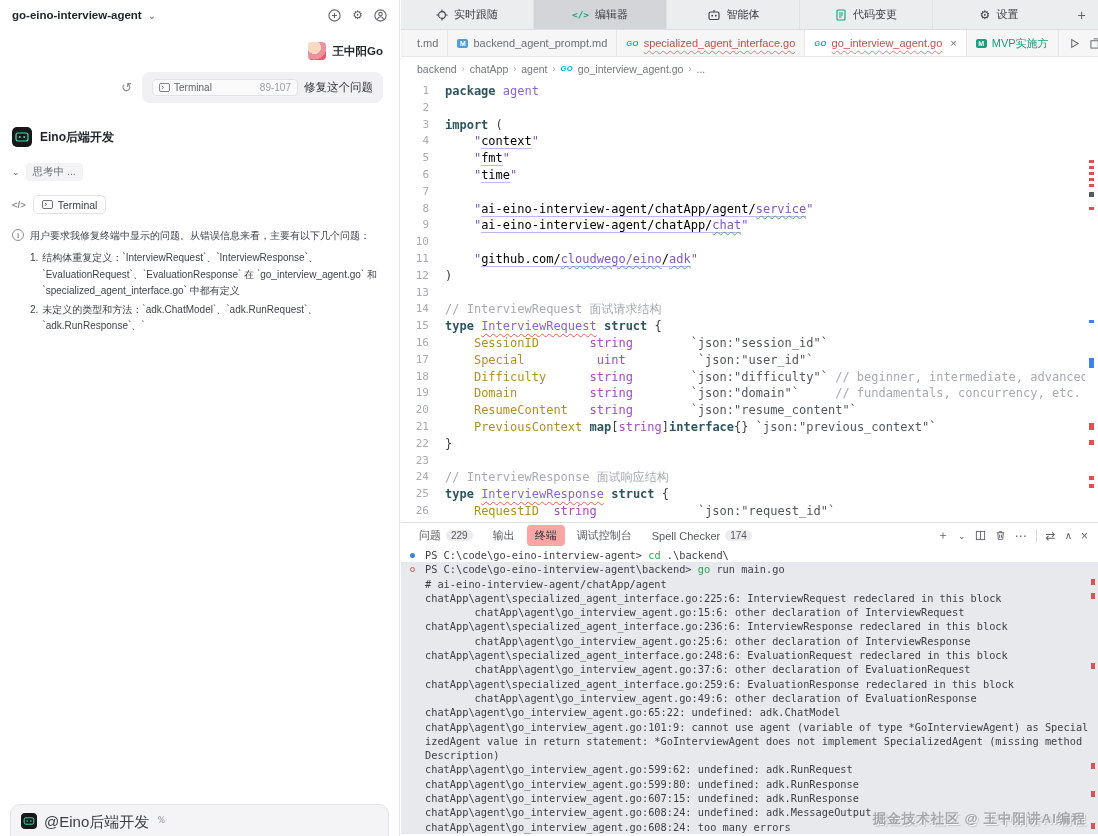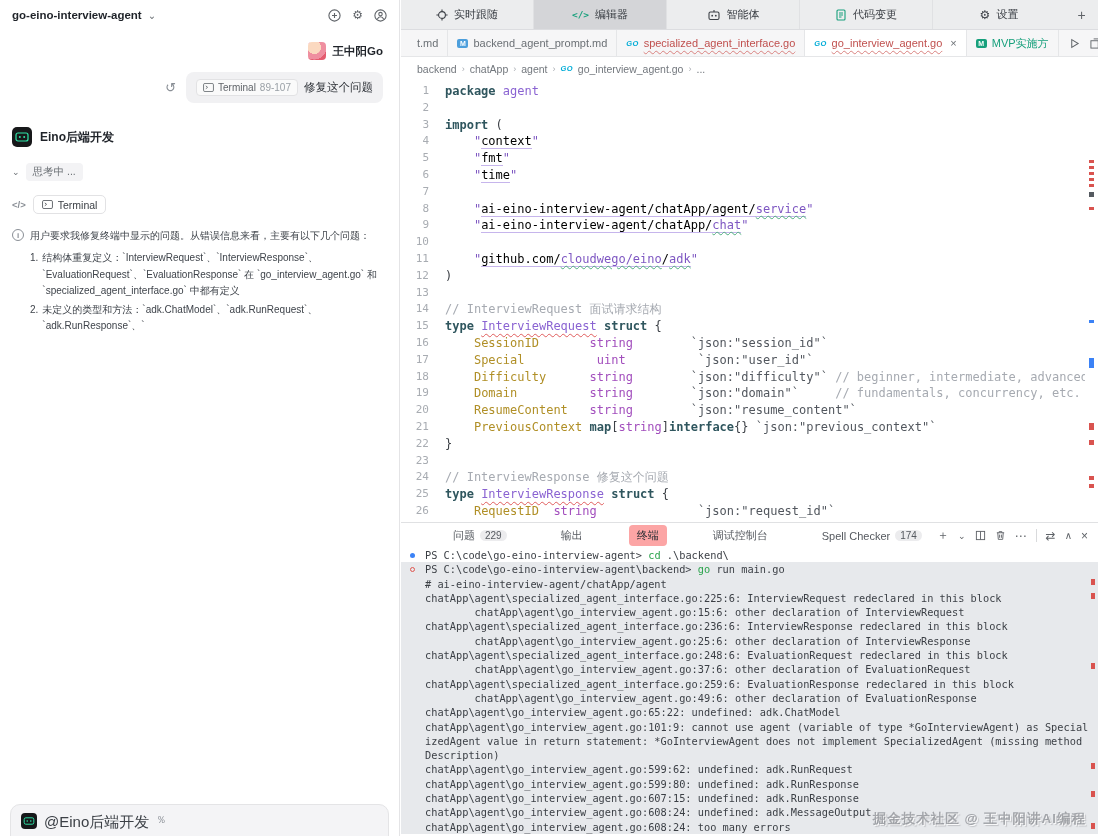--- a/index.html
+++ b/index.html
@@ -14,21 +14,21 @@
   .sb-head .chev{color:#6b7075;font-size:10px;margin-left:2px;}
   .sb-head-icons{margin-left:auto;display:flex;gap:11px;color:#5f6368;align-items:center;}
   .sb-head-icons>span{cursor:pointer;display:flex;}
   .user-row{display:flex;justify-content:flex-end;align-items:center;gap:7px;padding:12px 16px 0 0;}
   .avatar{width:18px;height:18px;border-radius:4px;background:radial-gradient(circle at 35% 30%,#fbd9c0 0 38%,#ef8fa0 39% 70%,#e45b6e 71%);}
   .user-name{font-size:11.5px;font-weight:700;color:#1f2329;}
   .msg-row{display:flex;justify-content:flex-end;align-items:center;gap:10px;padding:12px 16px 0 0;}
   .redo{color:#8a8f96;font-size:13px;cursor:pointer;}
   .bubble{background:#f1f1f3;border-radius:8px;padding:7px 10px;display:flex;align-items:center;gap:6px;max-width:300px;}
   .chip{display:inline-flex;align-items:center;gap:4px;background:#fafafa;border:1px solid #e2e2e4;border-radius:4px;padding:2px 6px;font-size:10px;color:#5f6368;}
-  .chip .rng{color:#9aa0a6;}
+  .chip .rng{color:#9aa0a6;margin-left:44px;}
   .bubble-text{font-size:11.5px;color:#2b2f35;}
   .agent-row{display:flex;align-items:center;gap:8px;padding:24px 0 0 12px;}
   .agent-name{font-size:12px;font-weight:700;color:#1f2329;}
   .think-row{display:flex;align-items:center;gap:6px;padding:16px 0 0 12px;color:#6b7075;}
   .think-pill{background:#f3f3f5;border-radius:4px;padding:2px 7px;font-size:10.5px;color:#6b7075;}
   .term-row{display:flex;align-items:center;gap:7px;padding:14px 0 0 12px;}
   .codetag{font-size:9.5px;color:#8a8f96;font-weight:700;}
   .term-chip{display:inline-flex;align-items:center;gap:5px;border:1px solid #e2e2e4;background:#fff;border-radius:5px;padding:2.5px 8px;font-size:10.5px;color:#3c4046;}
   .analysis{padding:14px 14px 0 12px;font-size:10px;line-height:1.6;color:#3f444b;display:flex;gap:6px;}
   .info-ic{flex:0 0 12px;width:12px;height:12px;border:1px solid #8a8f96;border-radius:50%;color:#8a8f96;
@@ -83,21 +83,21 @@
   .tk-tag{color:#52575e}
   .tk-tnr{color:#8a63d2;text-decoration:underline wavy #e05c5c;text-decoration-thickness:1px;text-underline-offset:3px}
   .ruler{position:absolute;right:0;top:0;width:13px;height:100%;background:#fff;}
   .mk{position:absolute;right:4px;width:5px;height:3px;}
   .mk.red{background:#d9534f;}
   .mk.blue{background:#3b82f6;}
   .mk.dark{background:#555a60;}
   
   .terminal{position:absolute;left:0;right:0;top:522px;height:314px;border-top:1px solid #e0e1e3;background:#fff;}
   .term-tabs{height:25px;display:flex;align-items:center;gap:4px;padding:0 10px;font-size:11px;color:#55595f;}
-  .ttab{display:flex;align-items:center;gap:5px;padding:3px 8px;border-radius:4px;cursor:pointer;white-space:nowrap;margin-left:34px;}
+  .ttab{display:flex;align-items:center;gap:5px;padding:3px 8px;border-radius:4px;cursor:pointer;white-space:nowrap;}
   .ttab.active{background:#fca5a5;color:#2b2f35;}
   .badge{background:#ececee;border-radius:8px;padding:0 5px;font-size:10px;color:#55595f;}
   .term-actions{margin-left:auto;display:flex;align-items:center;gap:9px;color:#5f6368;font-size:12px;}
   .term-actions>span{cursor:pointer;display:flex;}
   .term-actions .div{width:1px;height:13px;background:#d9dadc;}
   .term-out{position:relative;height:289px;overflow:hidden;font-size:10.3px;line-height:14.3px;}
   .t-line{position:relative;padding-left:24px;white-space:pre;color:#3b3f45;}
   .t-line.sel{background:#e7e9ec;}
   .t-cmd{color:#2da44e;}
   .dot{position:absolute;left:9px;top:4.5px;width:5px;height:5px;border-radius:50%;}
@@ -385,21 +385,21 @@
         <div class="code-row">
           <span class="ln">22</span>
           <span class="lc"><span class="tk-pl">}</span></span>
         </div>
         <div class="code-row">
           <span class="ln">23</span>
           <span class="lc">&nbsp;</span>
         </div>
         <div class="code-row">
           <span class="ln">24</span>
-          <span class="lc"><span class="tk-com">// InterviewResponse 修复这个问题</span></span>
+          <span class="lc"><span class="tk-com">// InterviewResponse 面试响应结构</span></span>
         </div>
         <div class="code-row">
           <span class="ln">25</span>
           <span class="lc"><span class="tk-k">type</span><span class="tk-pl"> </span><span class="tk-tnr">InterviewResponse</span><span class="tk-pl"> </span><span class="tk-k">struct</span><span class="tk-pl"> {</span></span>
         </div>
         <div class="code-row">
           <span class="ln">26</span>
           <span class="lc"><span class="tk-pl">    </span><span class="tk-fld">RequestID</span><span class="tk-pl">  </span><span class="tk-typ">string</span><span class="tk-pl">              </span><span class="tk-tag">`json:"request_id"`</span></span>
         </div>
       </div>

